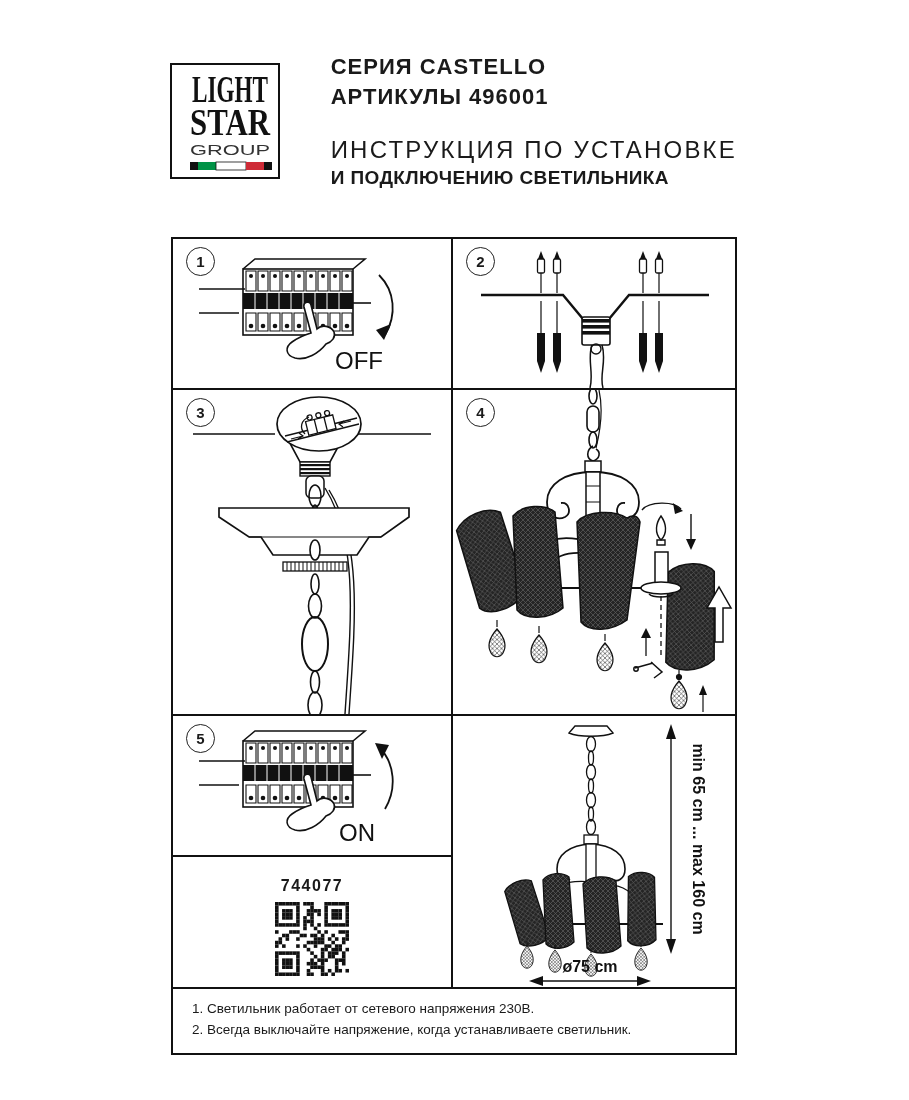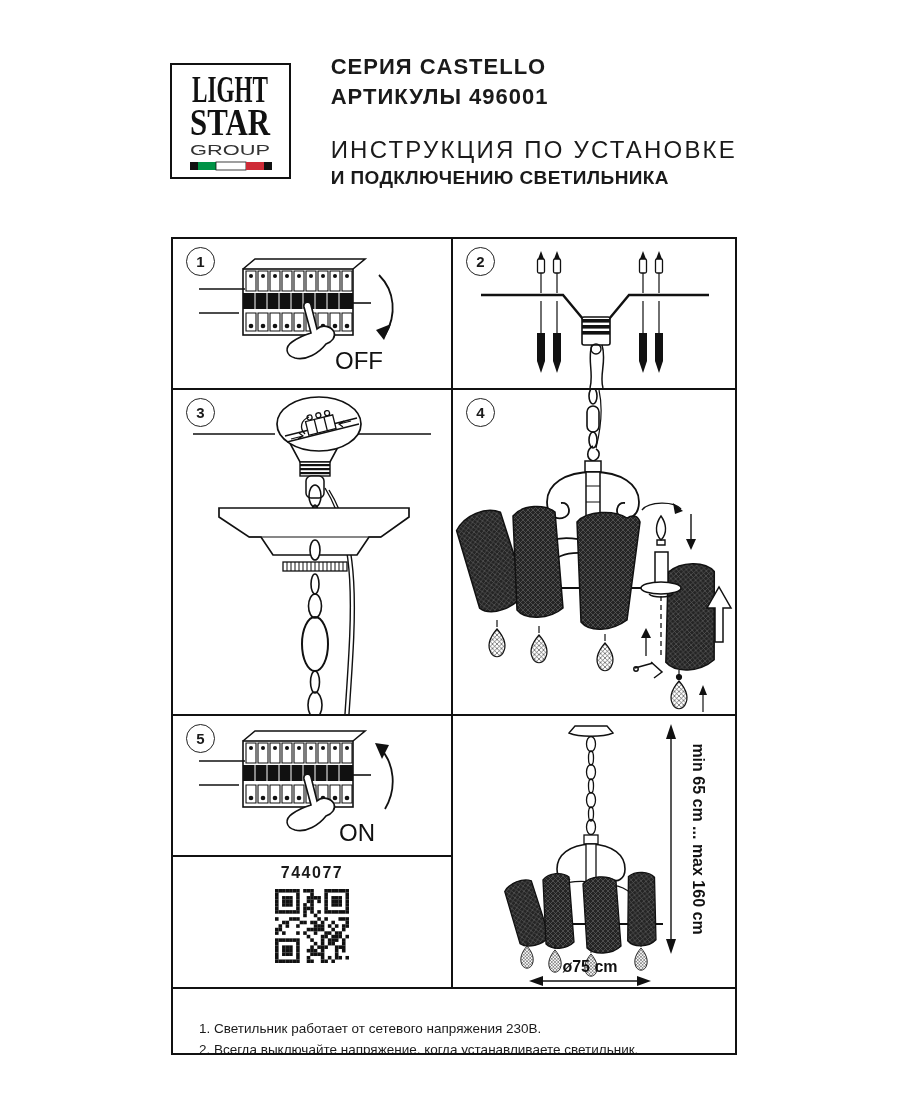--- a/index.html
+++ b/index.html
@@ -1,38 +1,38 @@
 <!DOCTYPE html>
 <html><head>
 <meta charset="utf-8">
 <style>
   html,body{margin:0;padding:0;background:#ffffff;}
   body{width:909px;height:1100px;position:relative;font-family:"Liberation Sans",sans-serif;color:#1a1a1a;overflow:hidden;}
   .abs{position:absolute;}
   
-  .logo-box{left:170px;top:63px;width:121px;height:116px;border:2px solid #111;box-sizing:border-box;}
+  .logo-box{left:170px;top:63px;width:110px;height:116px;border:2px solid #111;box-sizing:border-box;}
   
   .header-text{right:172px;top:52px;text-align:left;}
   .hd-line{font-weight:bold;font-size:22px;line-height:30px;letter-spacing:1px;white-space:nowrap;}
   .hd-instr1{font-weight:normal;font-size:24px;line-height:28px;letter-spacing:2.2px;margin-top:24px;white-space:nowrap;}
   .hd-instr2{font-weight:bold;font-size:19px;line-height:28px;letter-spacing:0.4px;white-space:nowrap;}
   
   .sheet{left:171px;top:237px;width:566px;height:818px;border:2px solid #111;box-sizing:border-box;
          display:grid;grid-template-columns:280px 1fr;grid-template-rows:151px 326px 141px 132px 1fr;}
   .cell{position:relative;overflow:hidden;box-sizing:border-box;}
   .br{border-right:2px solid #111;}
   .bb{border-bottom:2px solid #111;}
   .span2{grid-row:3 / span 2;grid-column:2;}
-  .notes{grid-column:1 / span 2;padding:9px 8px 0 26px;margin-top:20px;}
+  .notes{grid-column:1 / span 2;padding:9px 8px 0 19px;}
   .notes p{margin:0;font-size:13.5px;line-height:21px;}
   .stepnum{position:absolute;left:13px;top:8px;width:27px;height:27px;border:1.6px solid #222;border-radius:50%;
            display:flex;align-items:center;justify-content:center;font-size:15px;font-weight:bold;background:#fff;z-index:3;}
   svg.draw{position:absolute;left:0;top:0;display:block;}
   .qrcell{display:flex;flex-direction:column;align-items:center;}
-  .qrnum{font-size:16px;font-weight:bold;letter-spacing:1.5px;margin-top:7px;}
+  .qrnum{font-size:16px;font-weight:bold;letter-spacing:1.5px;margin-top:20px;}
   #qr{margin-top:7px;}
 </style>
 </head>
 <body>
 
 <div class="abs logo-box">
   <svg width="117" height="112" viewBox="0 0 117 112">
     <text x="58" y="37" text-anchor="middle" font-family="Liberation Serif, serif" font-weight="bold" font-size="38" textLength="76" lengthAdjust="spacingAndGlyphs" fill="#111">LIGHT</text>
     <text x="58" y="70" text-anchor="middle" font-family="Liberation Serif, serif" font-weight="bold" font-size="38" textLength="80" lengthAdjust="spacingAndGlyphs" fill="#111">STAR</text>
     <text x="58" y="90" text-anchor="middle" font-family="Liberation Sans, sans-serif" font-size="14" textLength="80" lengthAdjust="spacingAndGlyphs" fill="#333">GROUP</text>

